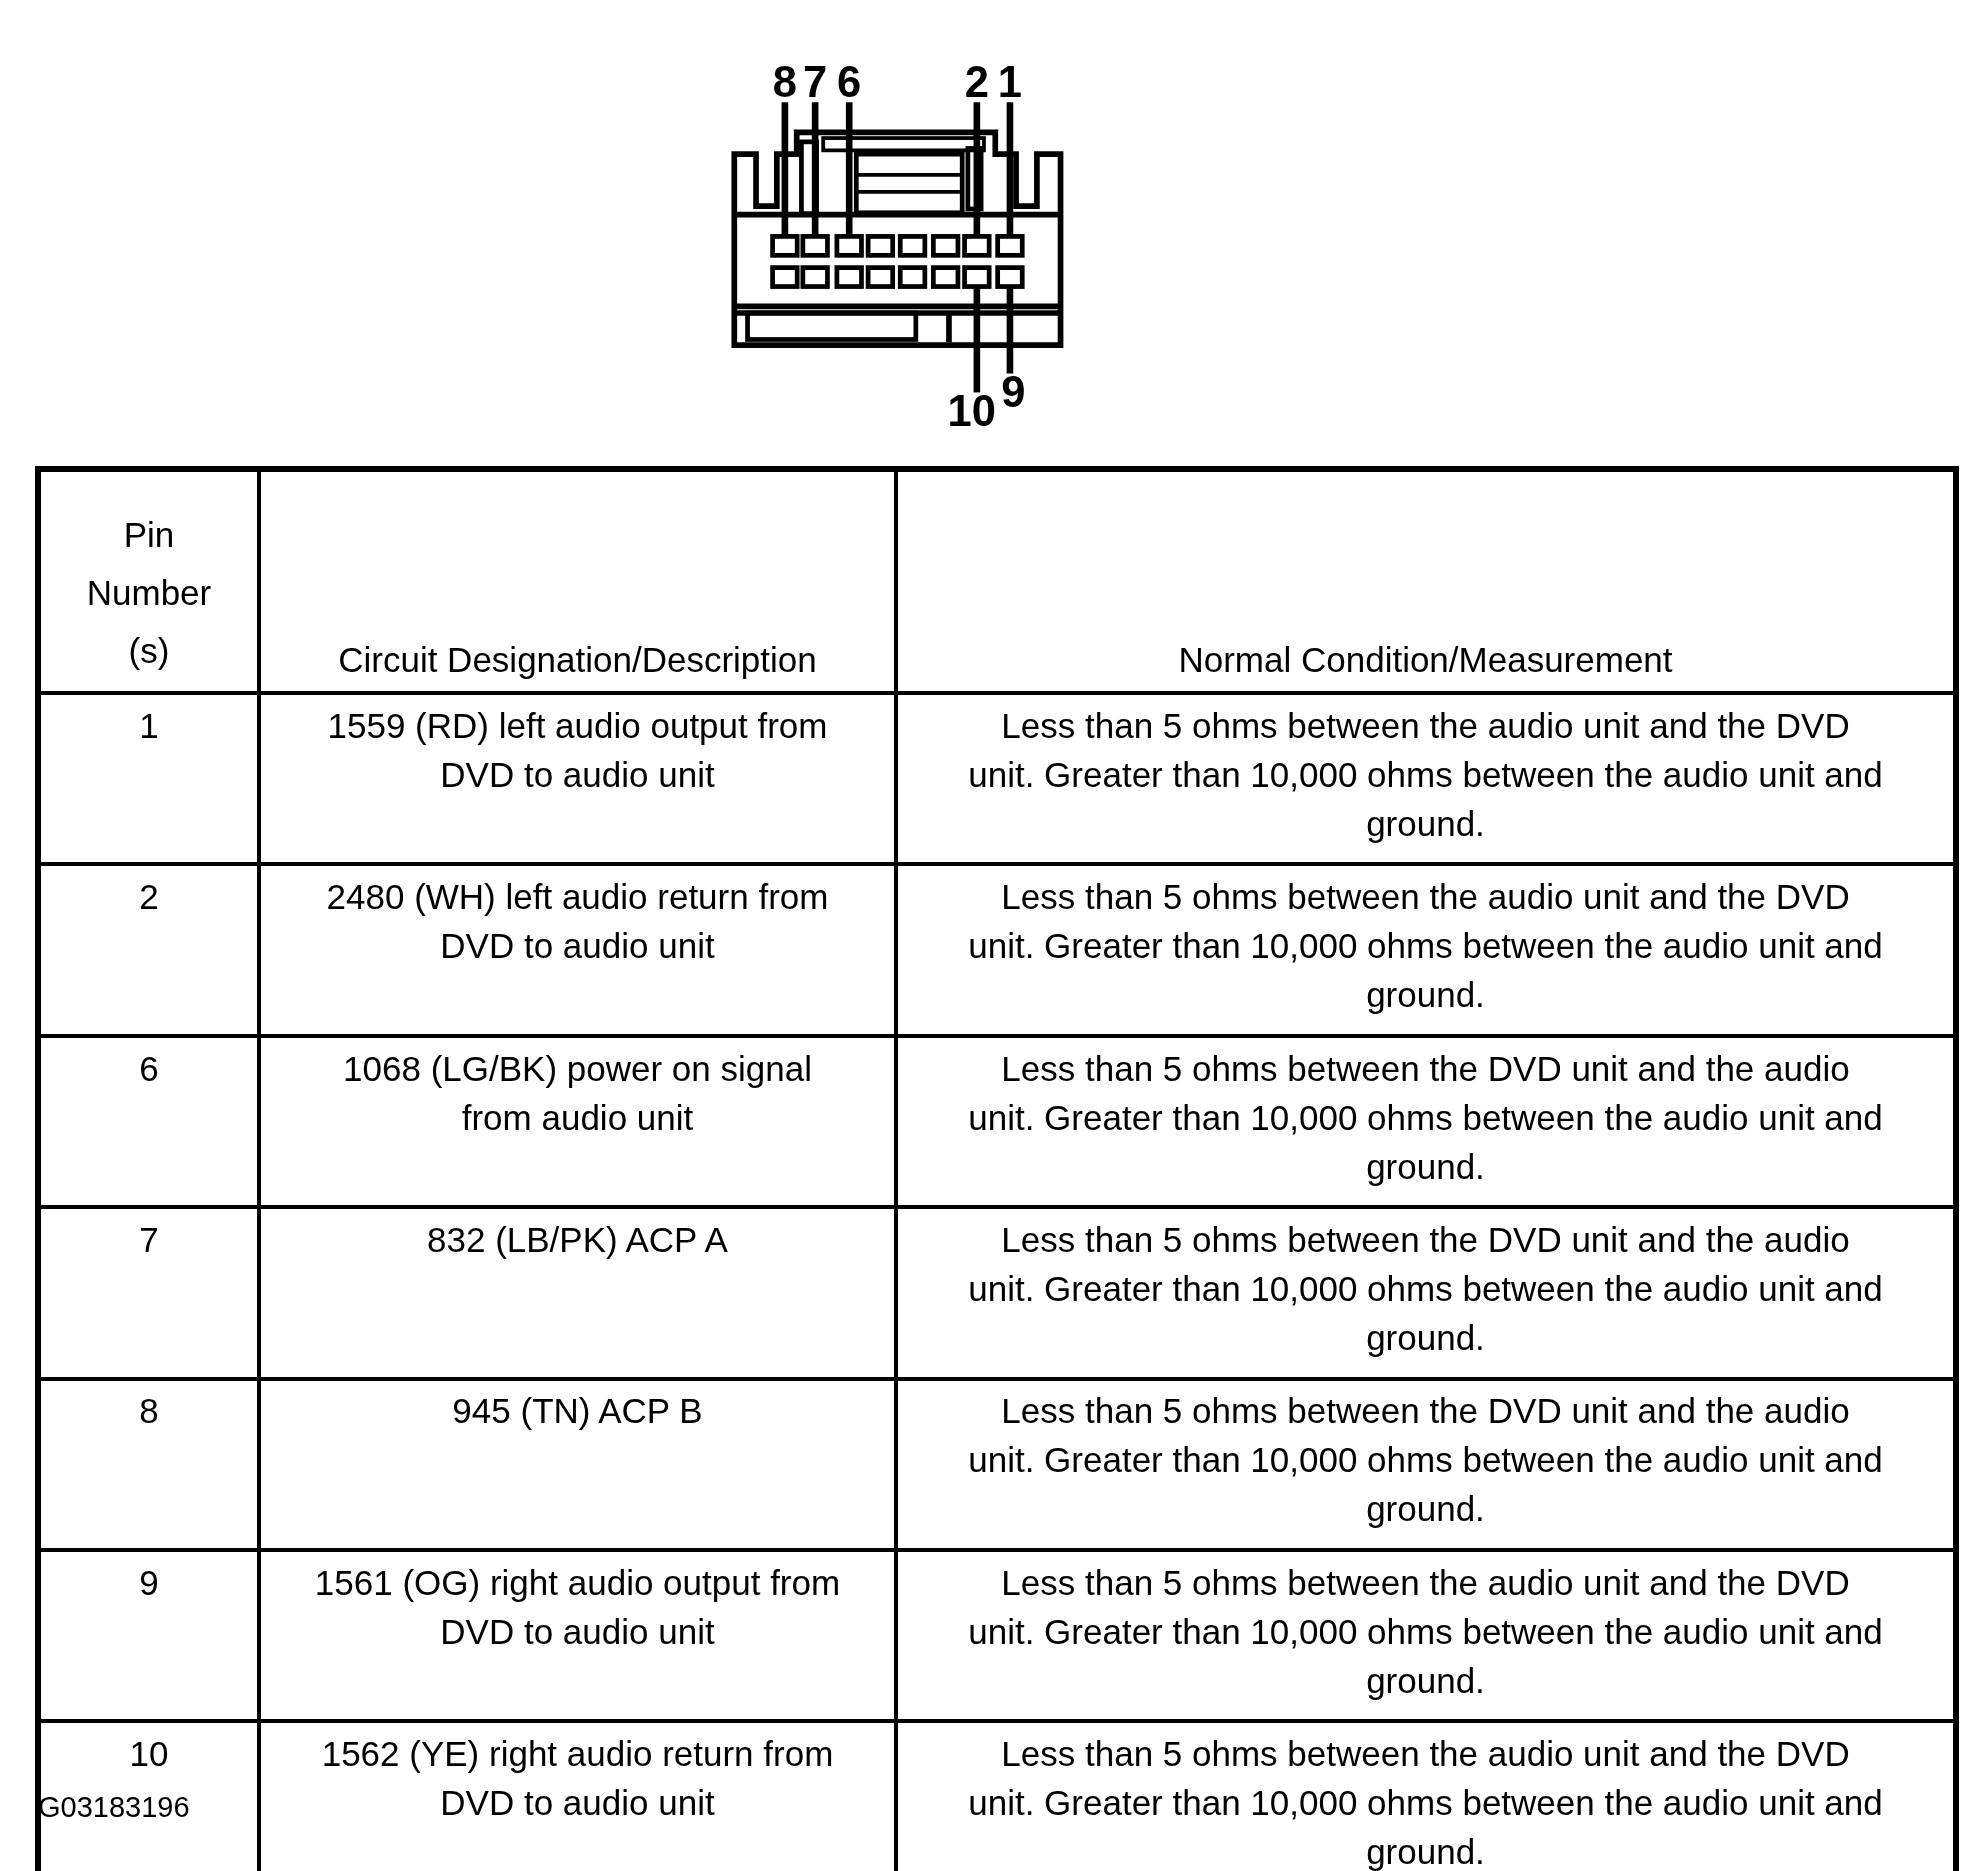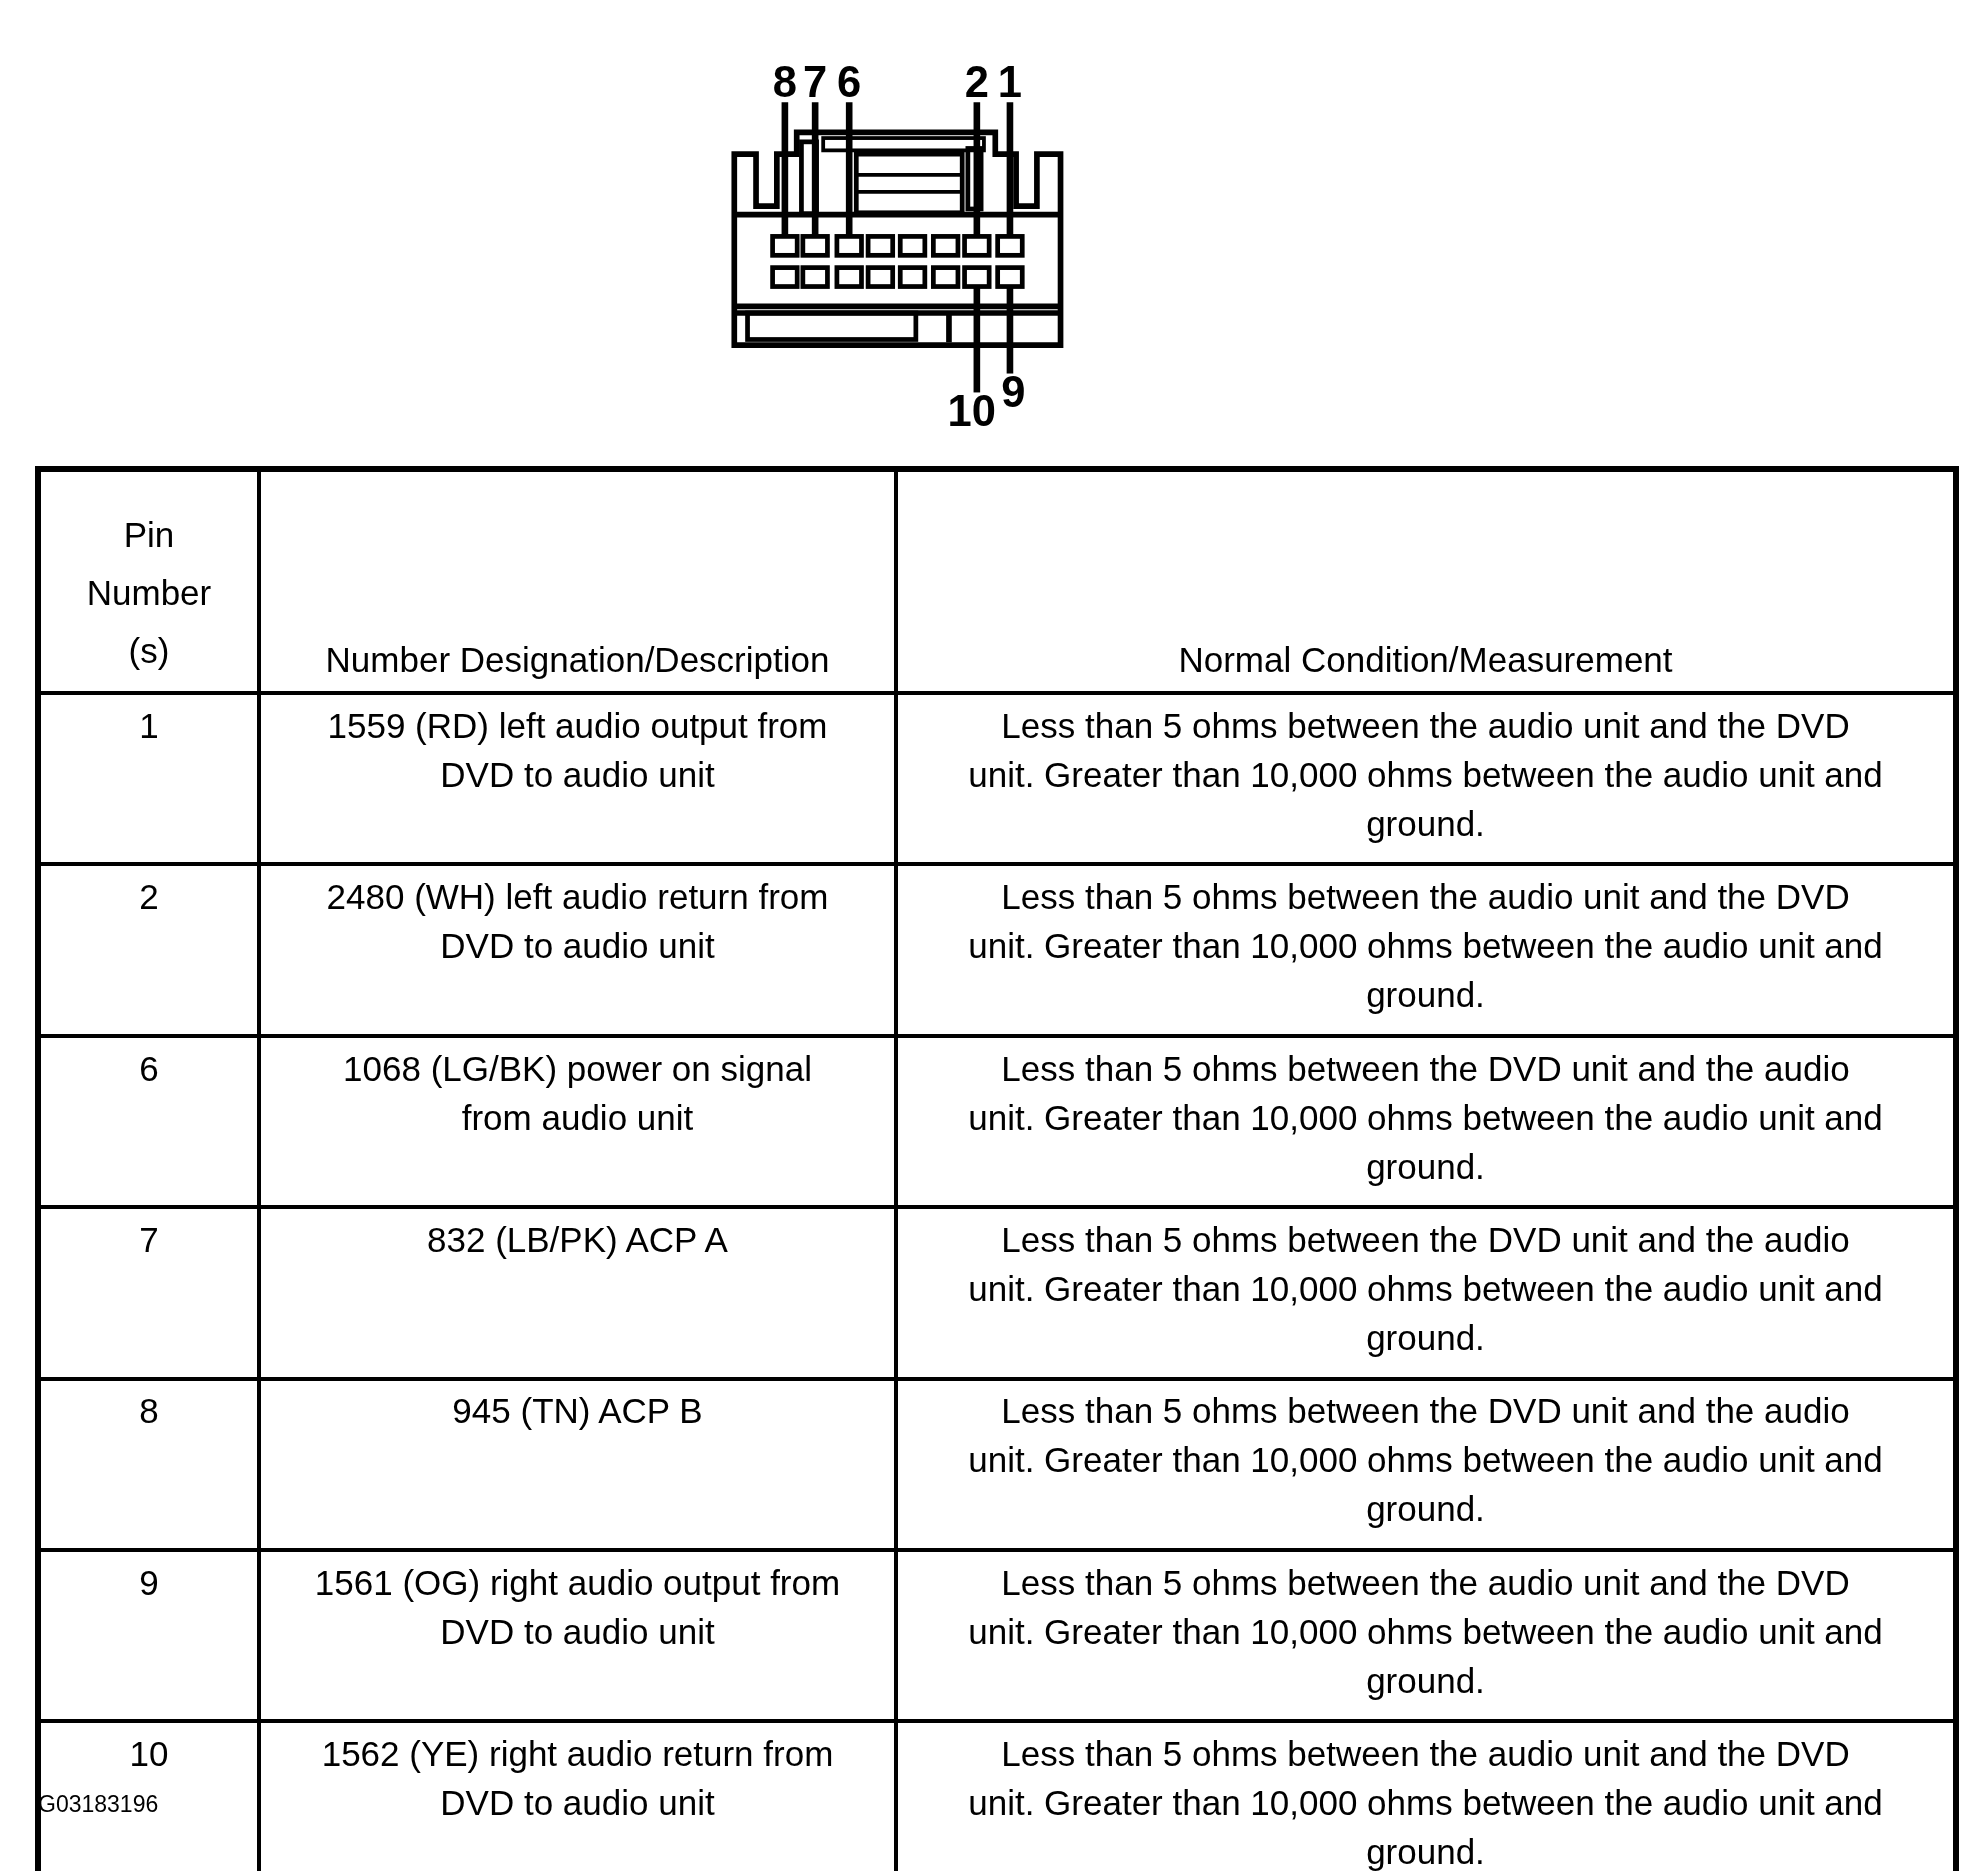--- a/index.html
+++ b/index.html
@@ -65,21 +65,21 @@
     line-height: 1.4;
   }
   table.pinout tbody tr:last-child td { height: 170px; }
   td.cell-pin  { text-align: center; }
   td.cell-circ { text-align: center; white-space: pre-line; }
   td.cell-cond { text-align: center;   white-space: pre-line; }
   .figure-id {
     position: absolute;
     left: 38px;
     top: 1791px;
-    font-size: 23px;
+    font-size: 29px;
     color: #000000;
   }
 </style>
 </head>
 <body>
 
 <div class="page">
 
   <svg class="connector-svg" viewBox="0 0 560 460" xmlns="http://www.w3.org/2000/svg">
 
@@ -149,21 +149,21 @@
     <colgroup>
       <col class="c-pin">
         <col class="c-circ">
         <col class="c-cond">
     </colgroup>
     <thead>
       <tr>
         <th class="h-pin">Pin
 Number
 (s)</th>
-        <th class="h-circ">Number Designation/Description</th>
+        <th class="h-circ">Circuit Designation/Description</th>
         <th class="h-cond">Normal Condition/Measurement</th>
       </tr>
     </thead>
     <tbody>
       <tr>
         <td class="cell-pin">1</td>
         <td class="cell-circ">1559 (RD) left audio output from
 DVD to audio unit</td>
         <td class="cell-cond">Less than 5 ohms between the audio unit and the DVD
 unit. Greater than 10,000 ohms between the audio unit and

